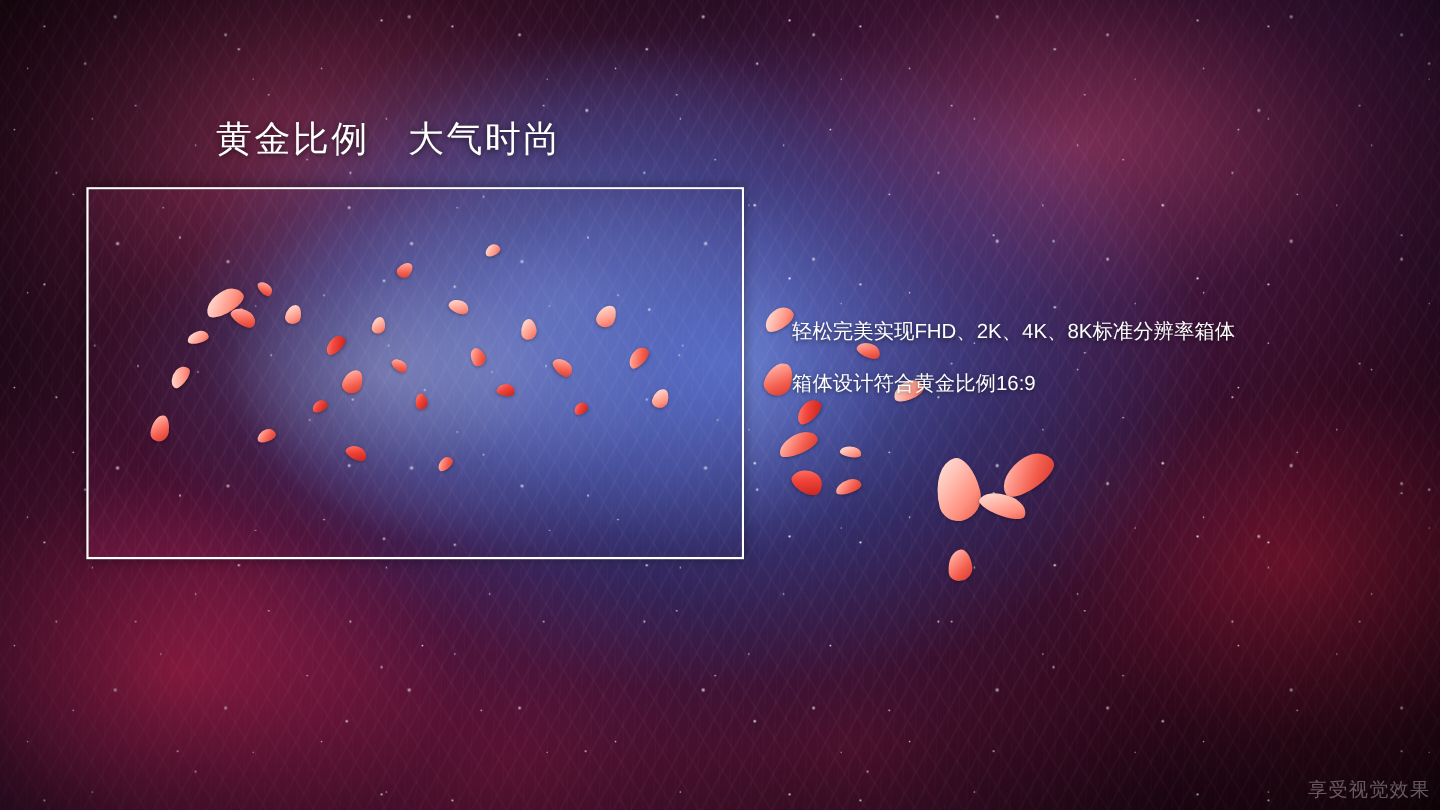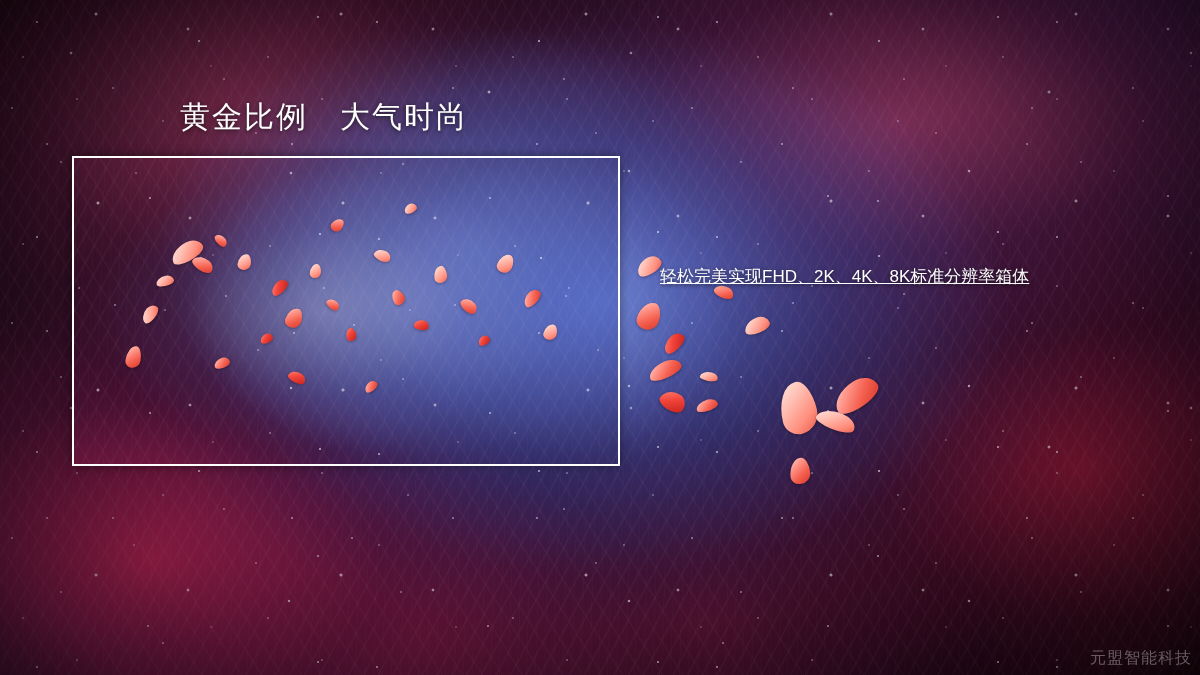--- a/index.html
+++ b/index.html
@@ -127,21 +127,21 @@
     background:linear-gradient(140deg,#ff8e7e 0%,#f2443a 45%,#bf1f19 100%);
   }
 
   
   #body-text{
     position:absolute;left:660px;top:255px;width:500px;
     color:#ffffff;font-size:17px;line-height:43px;
     text-shadow:0 1px 4px rgba(0,0,0,.6);
     white-space:nowrap;
   }
-  #body-text .line{display:block;text-decoration:underline;}
+  #body-text .line{display:block;}
 
   
   #watermark{
     position:absolute;right:8px;bottom:6px;
     color:rgba(200,190,195,0.45);font-size:16px;letter-spacing:1px;
   }
 </style>
 </head>
 <body>
 
@@ -205,16 +205,17 @@
       <div class="petal" style="left: 790px; top: 458px; width: 20px; height: 26px; transform: rotate(-6deg);"></div>
       <div class="petal pale" style="left: 636px; top: 258px; width: 26px; height: 16px; transform: rotate(-30deg);"></div>
       <div class="petal" style="left: 638px; top: 302px; width: 22px; height: 28px; transform: rotate(18deg);"></div>
       <div class="petal deep" style="left: 662px; top: 336px; width: 24px; height: 14px; transform: rotate(-42deg);"></div>
       <div class="petal" style="left: 714px; top: 286px; width: 20px; height: 12px; transform: rotate(26deg);"></div>
       <div class="petal pale" style="left: 744px; top: 318px; width: 26px; height: 15px; transform: rotate(-20deg);"></div>
     </div>
 
   <div id="body-text">
     <span class="line">轻松完美实现FHD、2K、4K、8K标准分辨率箱体</span>
+    <span class="line">箱体设计符合黄金比例16:9</span>
   </div>
 
-  <div id="watermark">元盟智能科技</div>
+  <div id="watermark">享受视觉效果</div>
 </div>
 
 </body></html>

